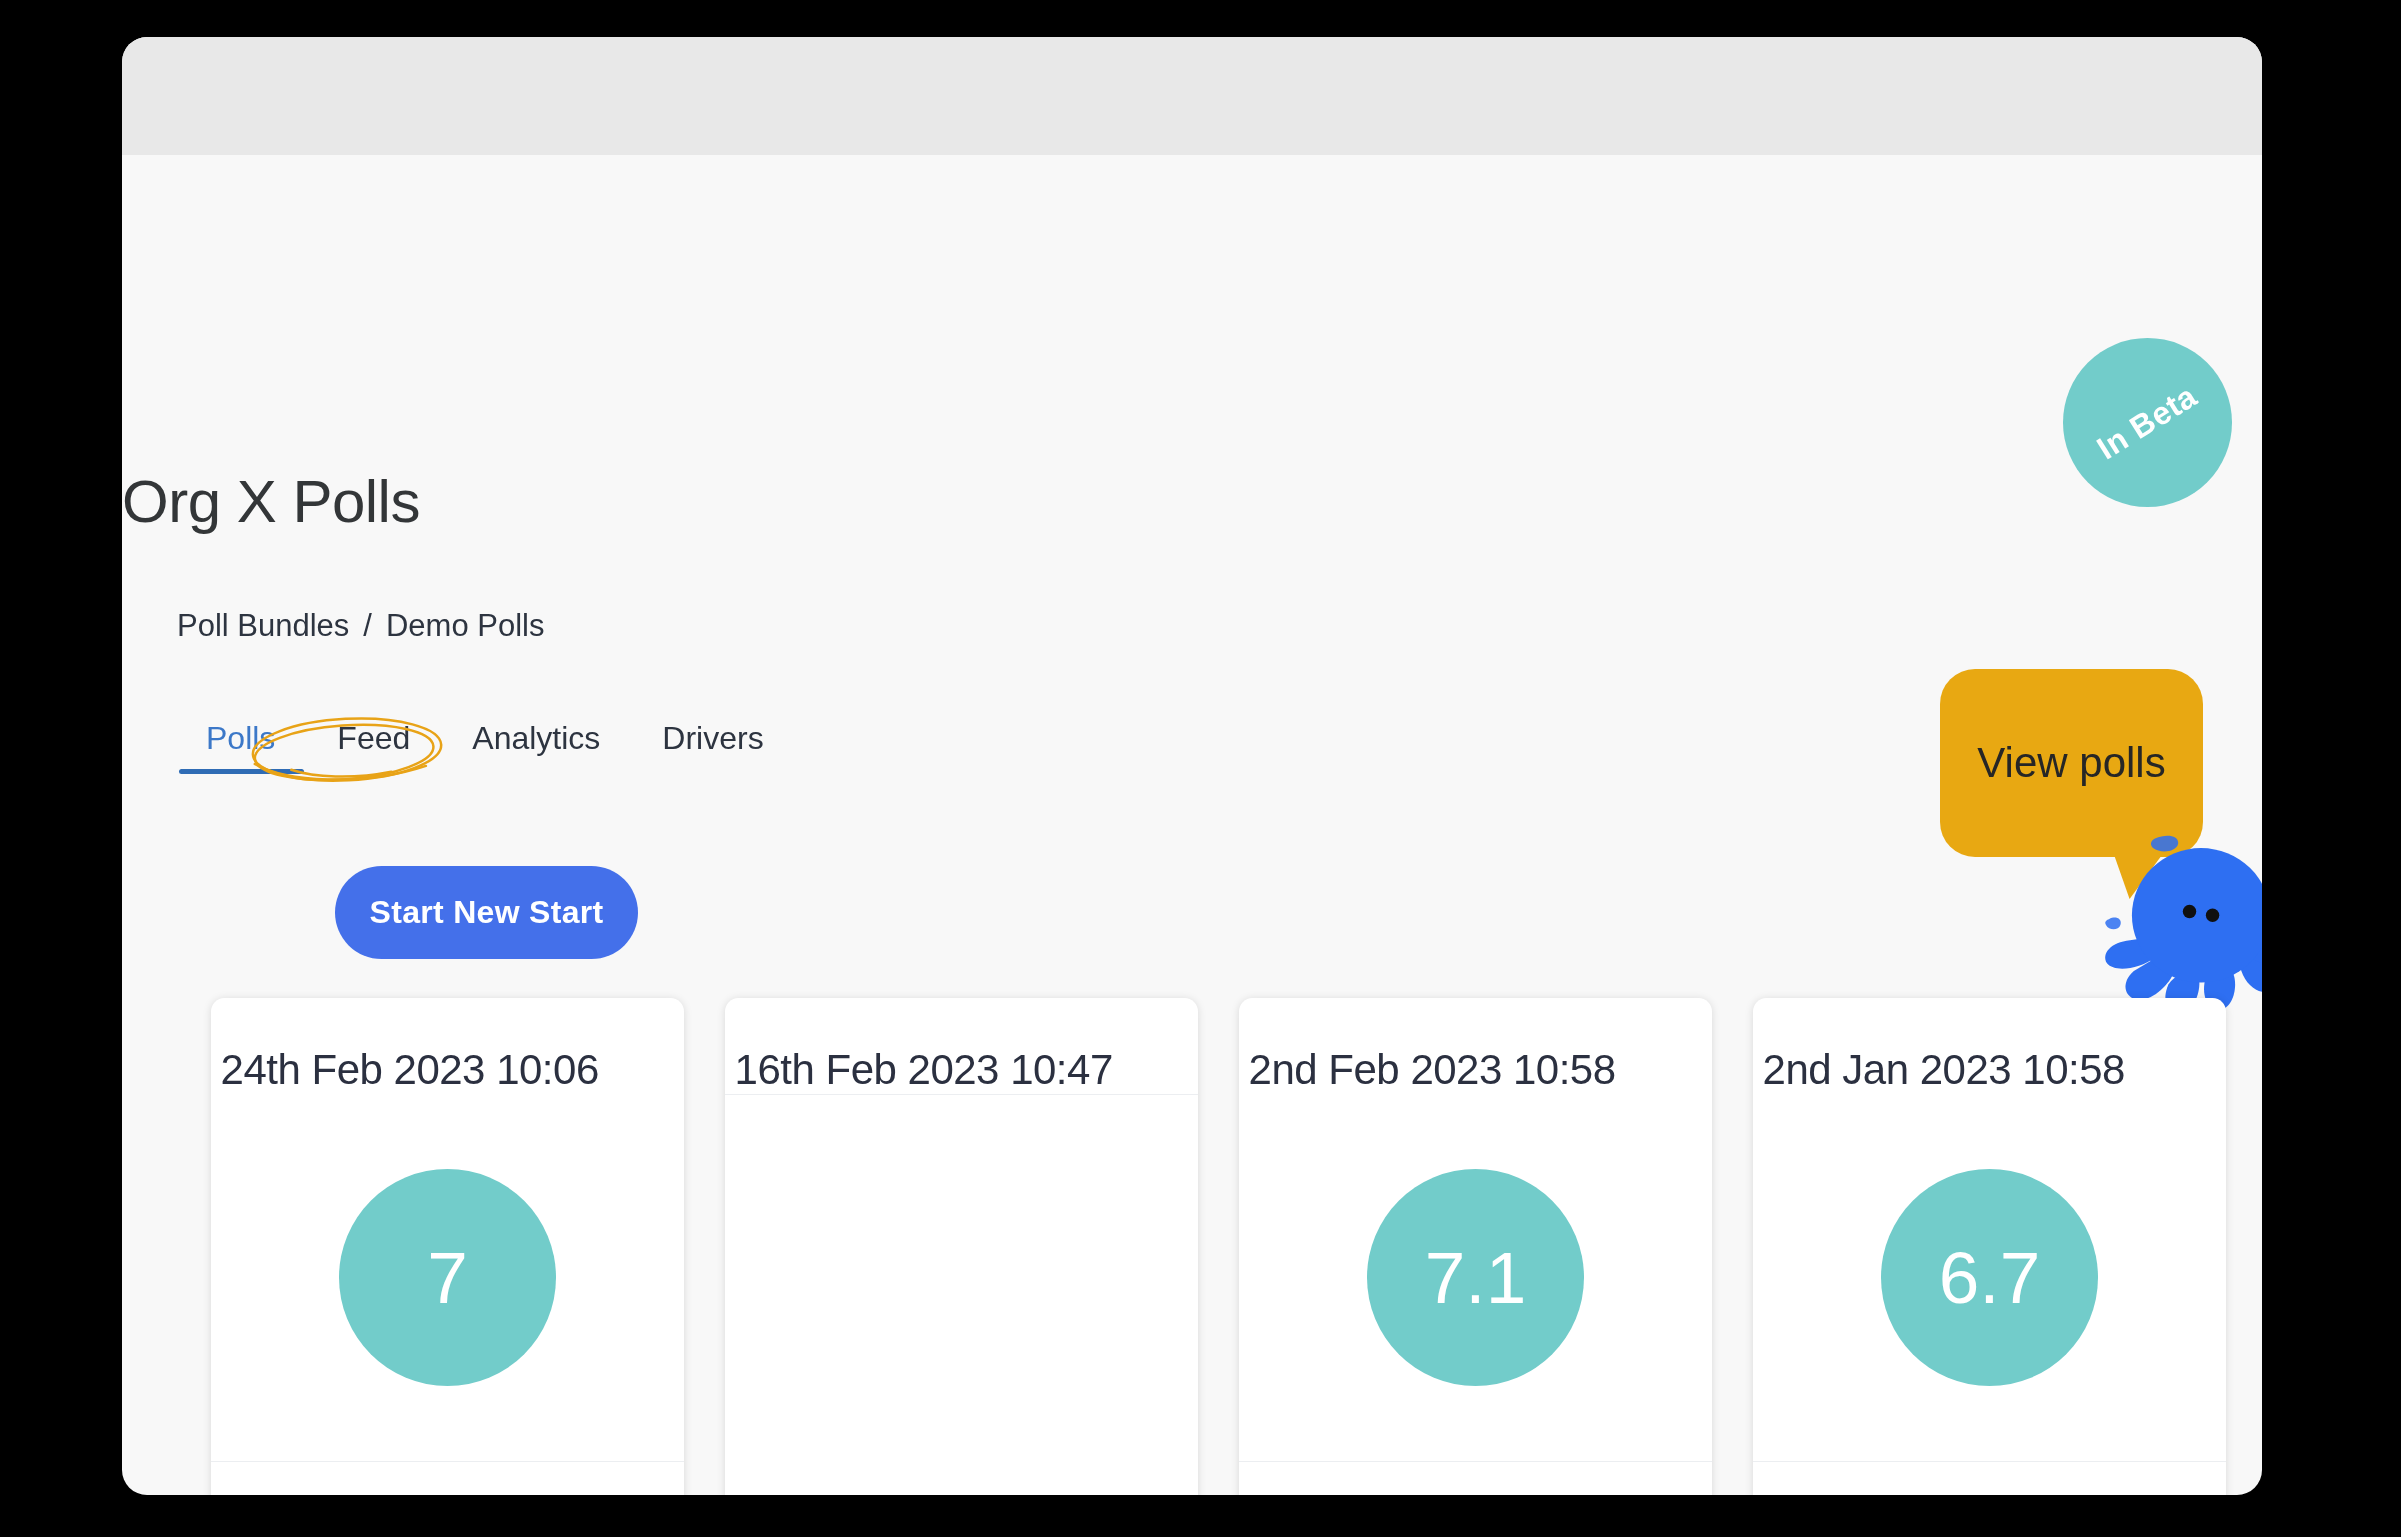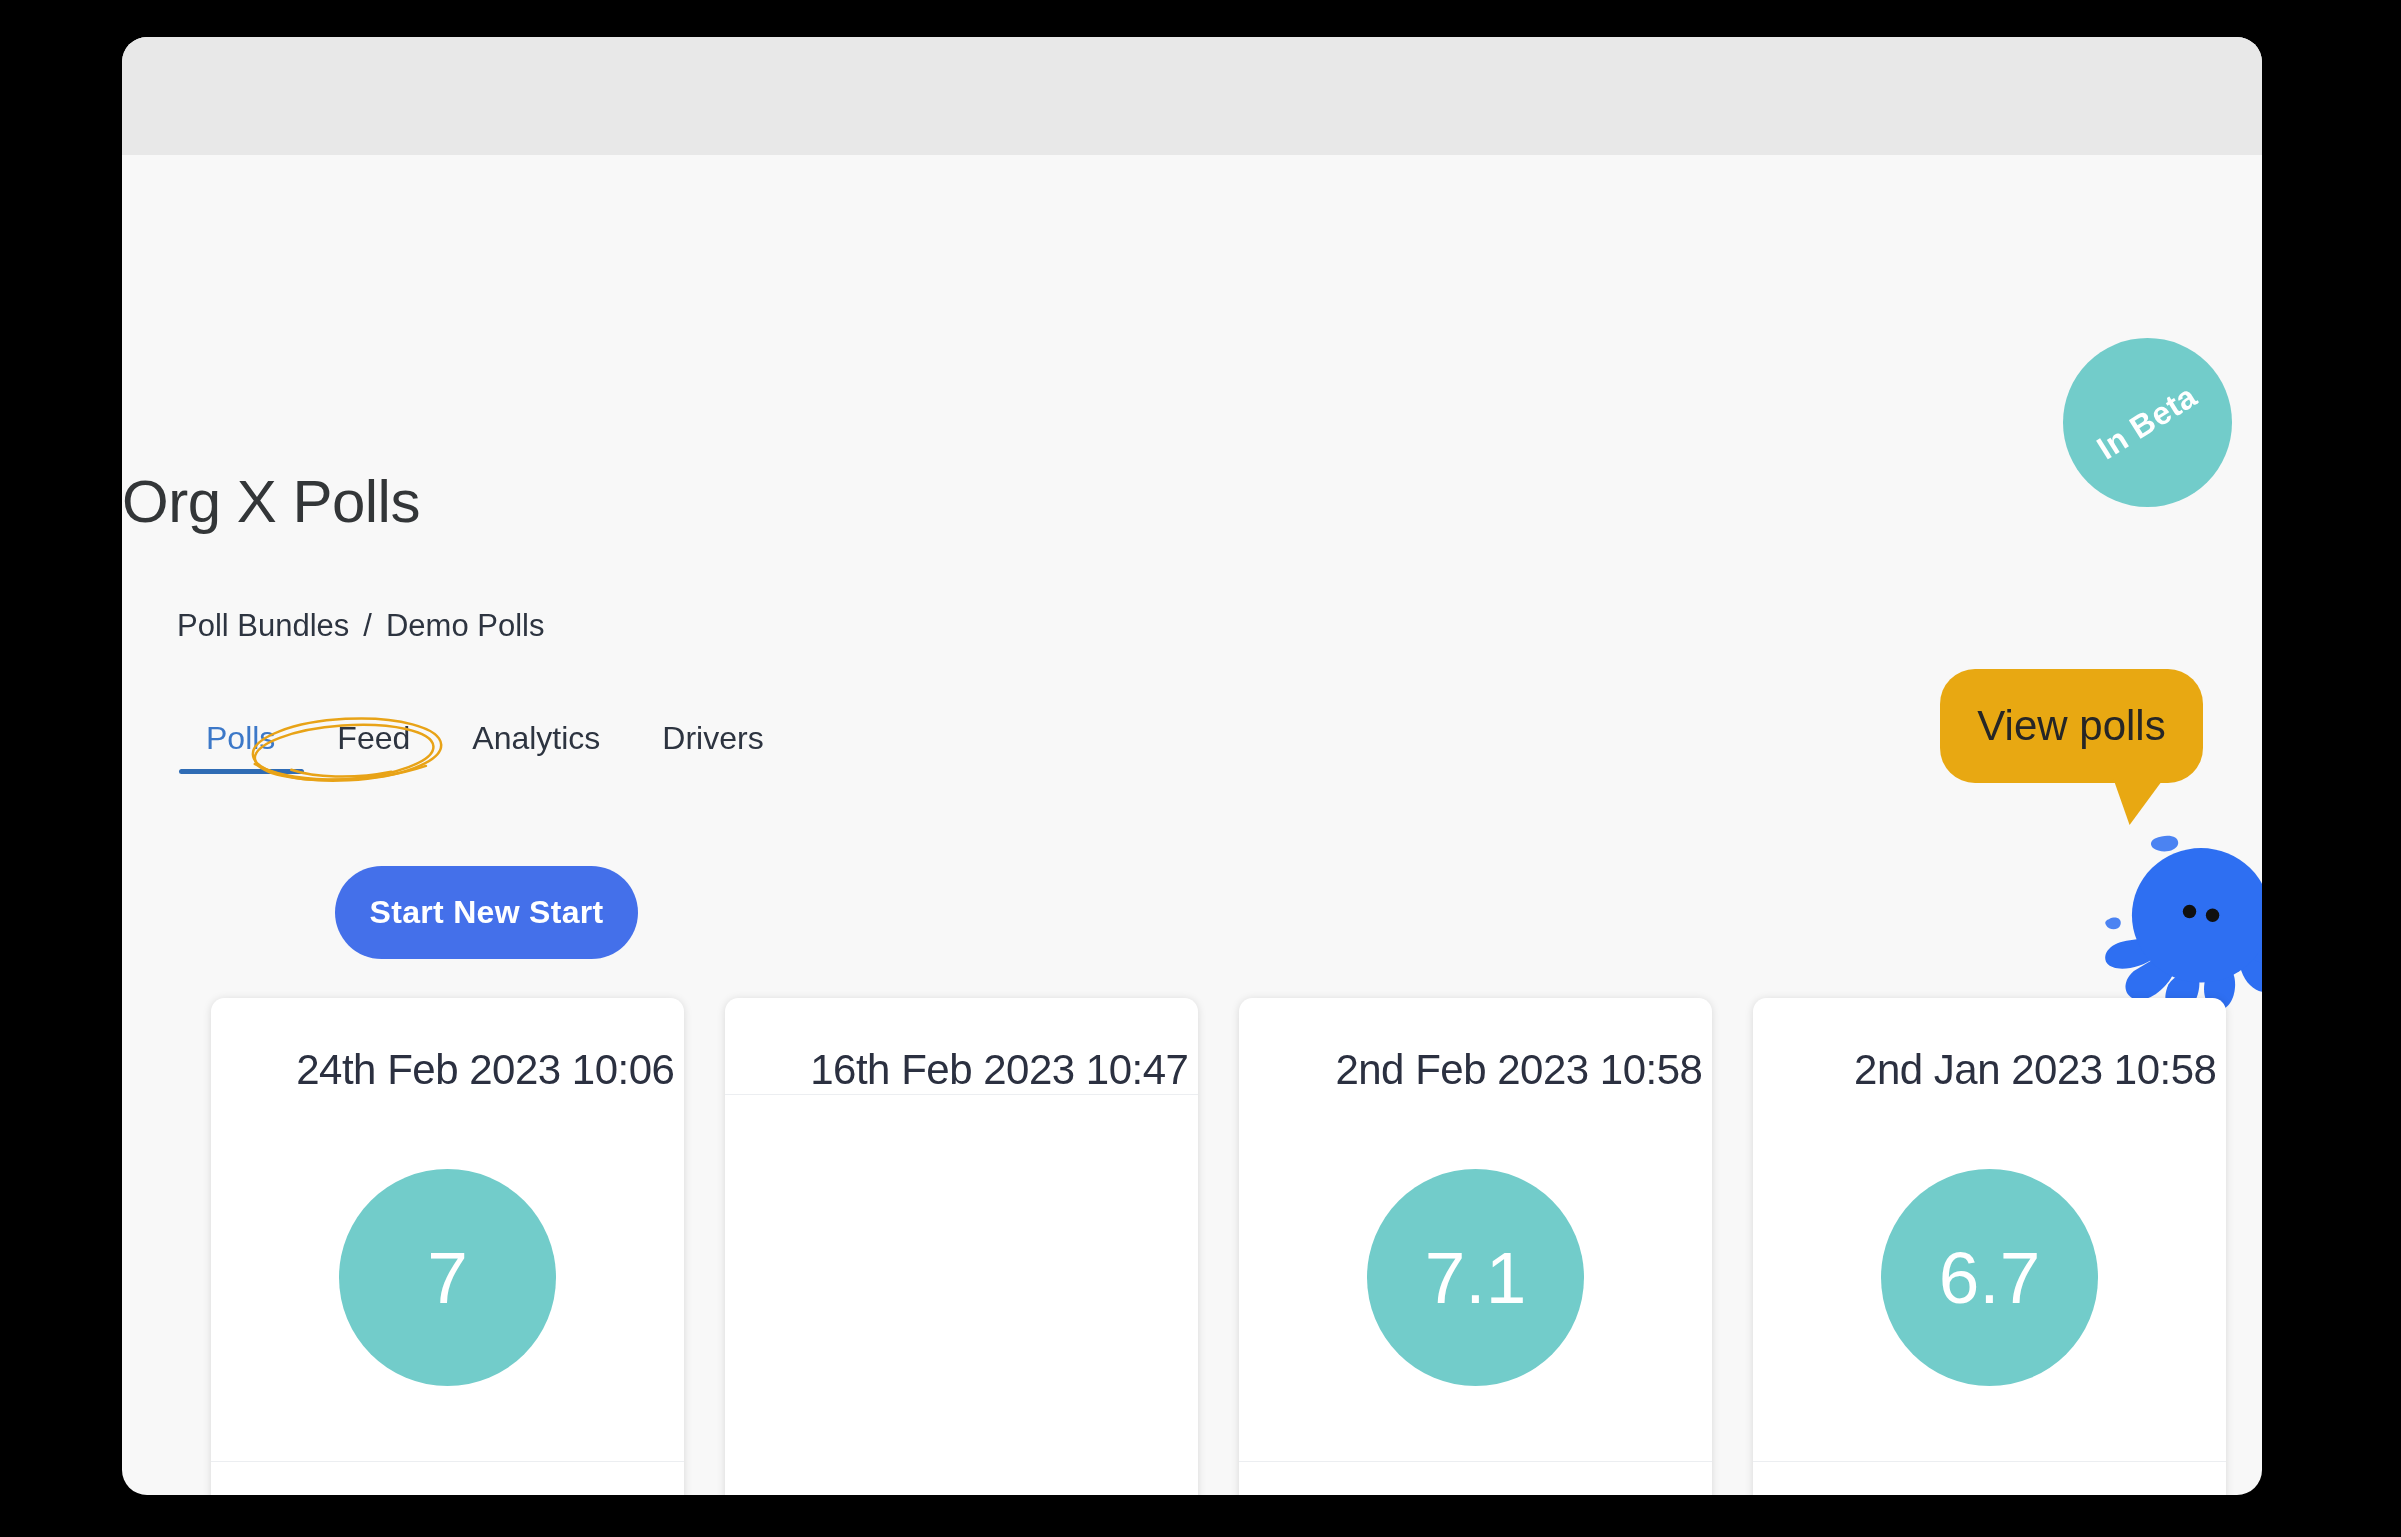--- a/index.html
+++ b/index.html
@@ -84,21 +84,21 @@
     border:none; border-radius:47px;
     font-size:32px; font-weight:700;
     font-family:"Liberation Sans", sans-serif;
     letter-spacing:0.3px;
     cursor:pointer;
   }
 
   
   #speech-bubble {
     position:absolute; left:1818px; top:514px;
-    width:263px; height:114px;
+    width:263px; height:188px;
     background:#E8A812;
     border-radius:35px;
     display:flex; align-items:center; justify-content:center;
     text-align:center;
     color:#262626; font-size:42px; line-height:1.12;
     font-family:"Liberation Sans", sans-serif;
   }
   #speech-bubble::after {
     content:""; position:absolute;
     right:42px; bottom:-42px;
@@ -120,21 +120,21 @@
   }
   .poll-card {
     width:473px; height:576px;
     background:#ffffff;
     border-radius:13.4px;
     box-shadow:0 1.9px 8.6px rgba(0,0,0,0.13);
     display:flex; flex-direction:column;
     overflow:hidden;
   }
   .card-date {
-    text-align:right;
+    text-align:left;
     font-size:42px; color:#2b3040; font-weight:400;
     padding:48px 9.6px 0 9.6px;
     letter-spacing:-0.5px;
     white-space:nowrap;
   }
   .card-body {
     flex:1; display:flex; align-items:center; justify-content:center;
   }
   .score-circle {
     width:217px; height:217px; border-radius:50%;

